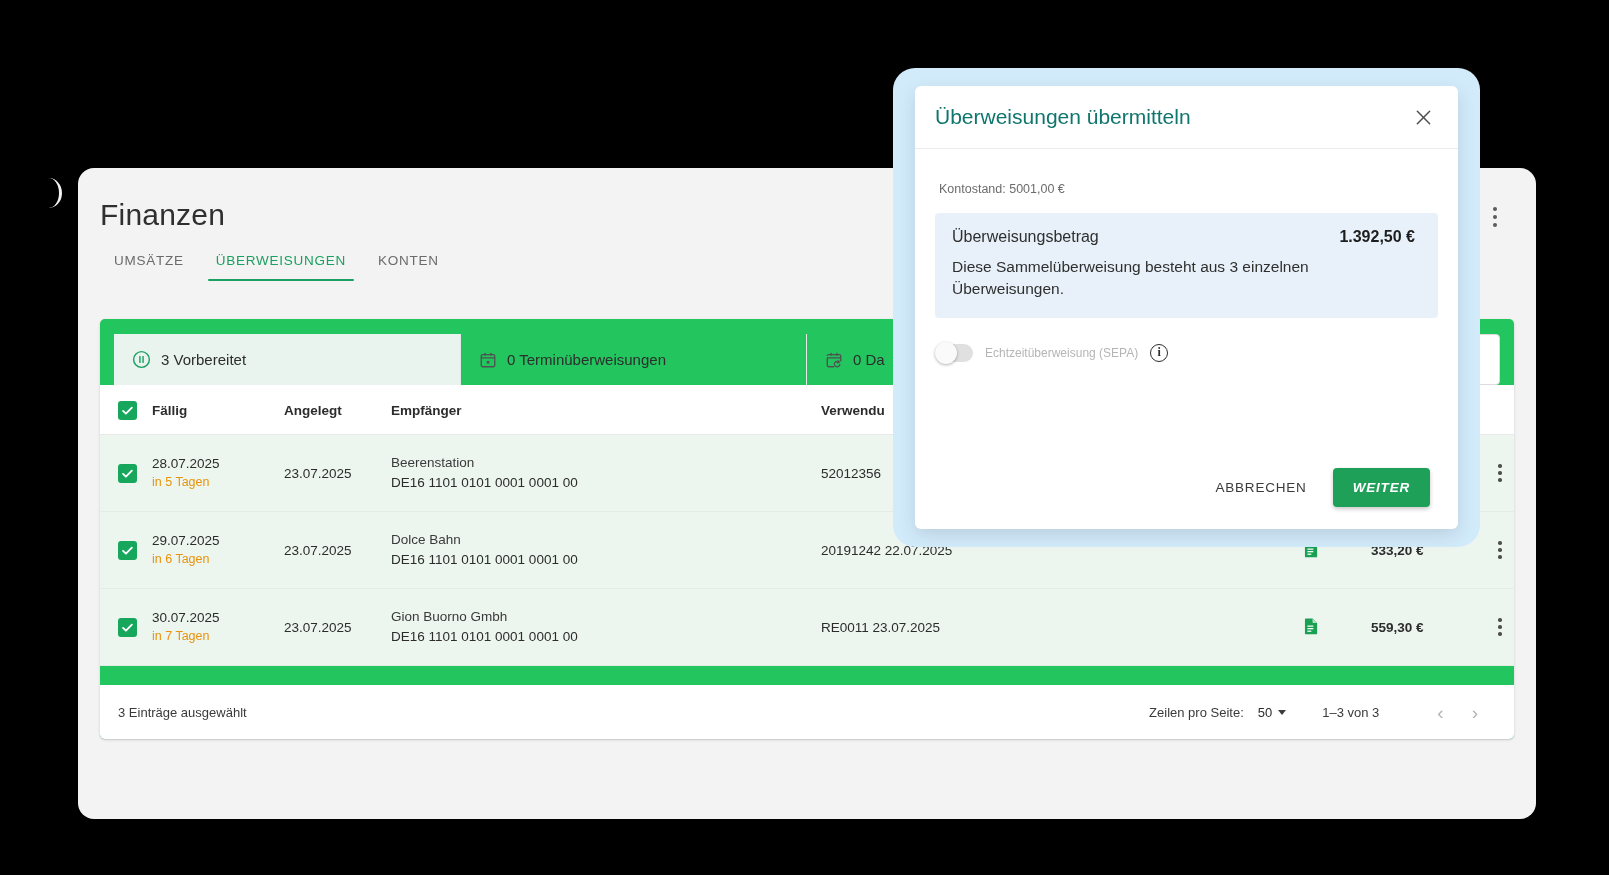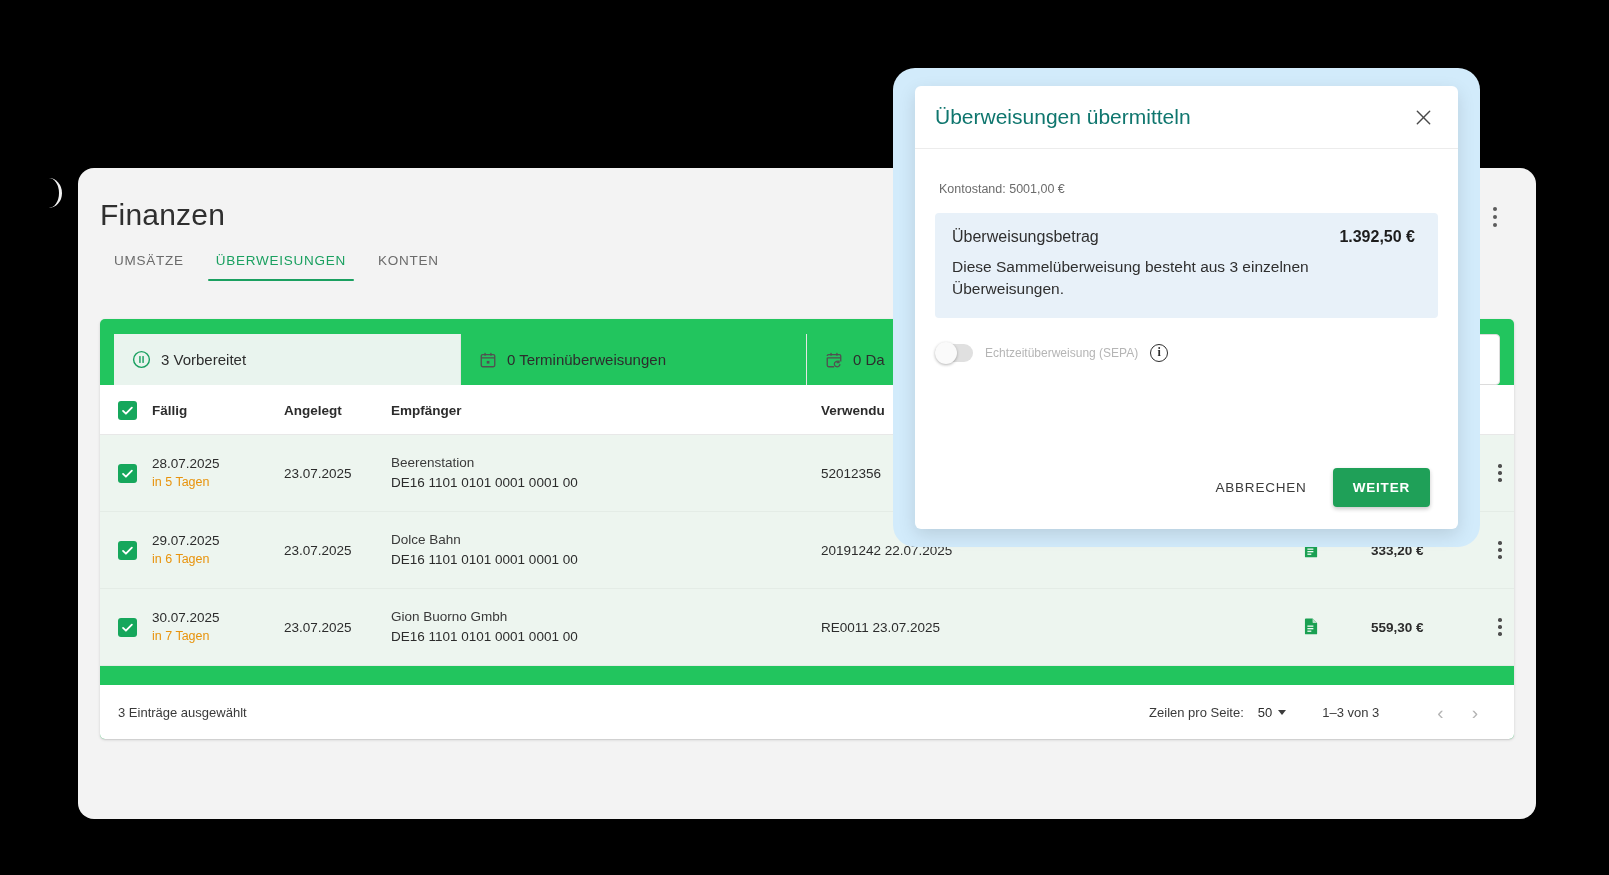--- a/index.html
+++ b/index.html
@@ -306,20 +306,21 @@
     padding: 10px 12px; cursor: pointer;
     font-family: inherit;
   }
   .btn-primary {
     font-size: 13.5px; letter-spacing: .8px; font-weight: 700;
     color: #ffffff; background: #1fa058;
     border: none; border-radius: 4px;
     padding: 12px 20px; cursor: pointer;
     box-shadow: 0 2px 4px rgba(0,0,0,.22);
     font-family: inherit;
+    font-style: italic;
   }
 </style>
 </head>
 <body>
 
 <div id="stage">
 
   <div class="edge-arc"></div>
 
   <div class="page-card">

